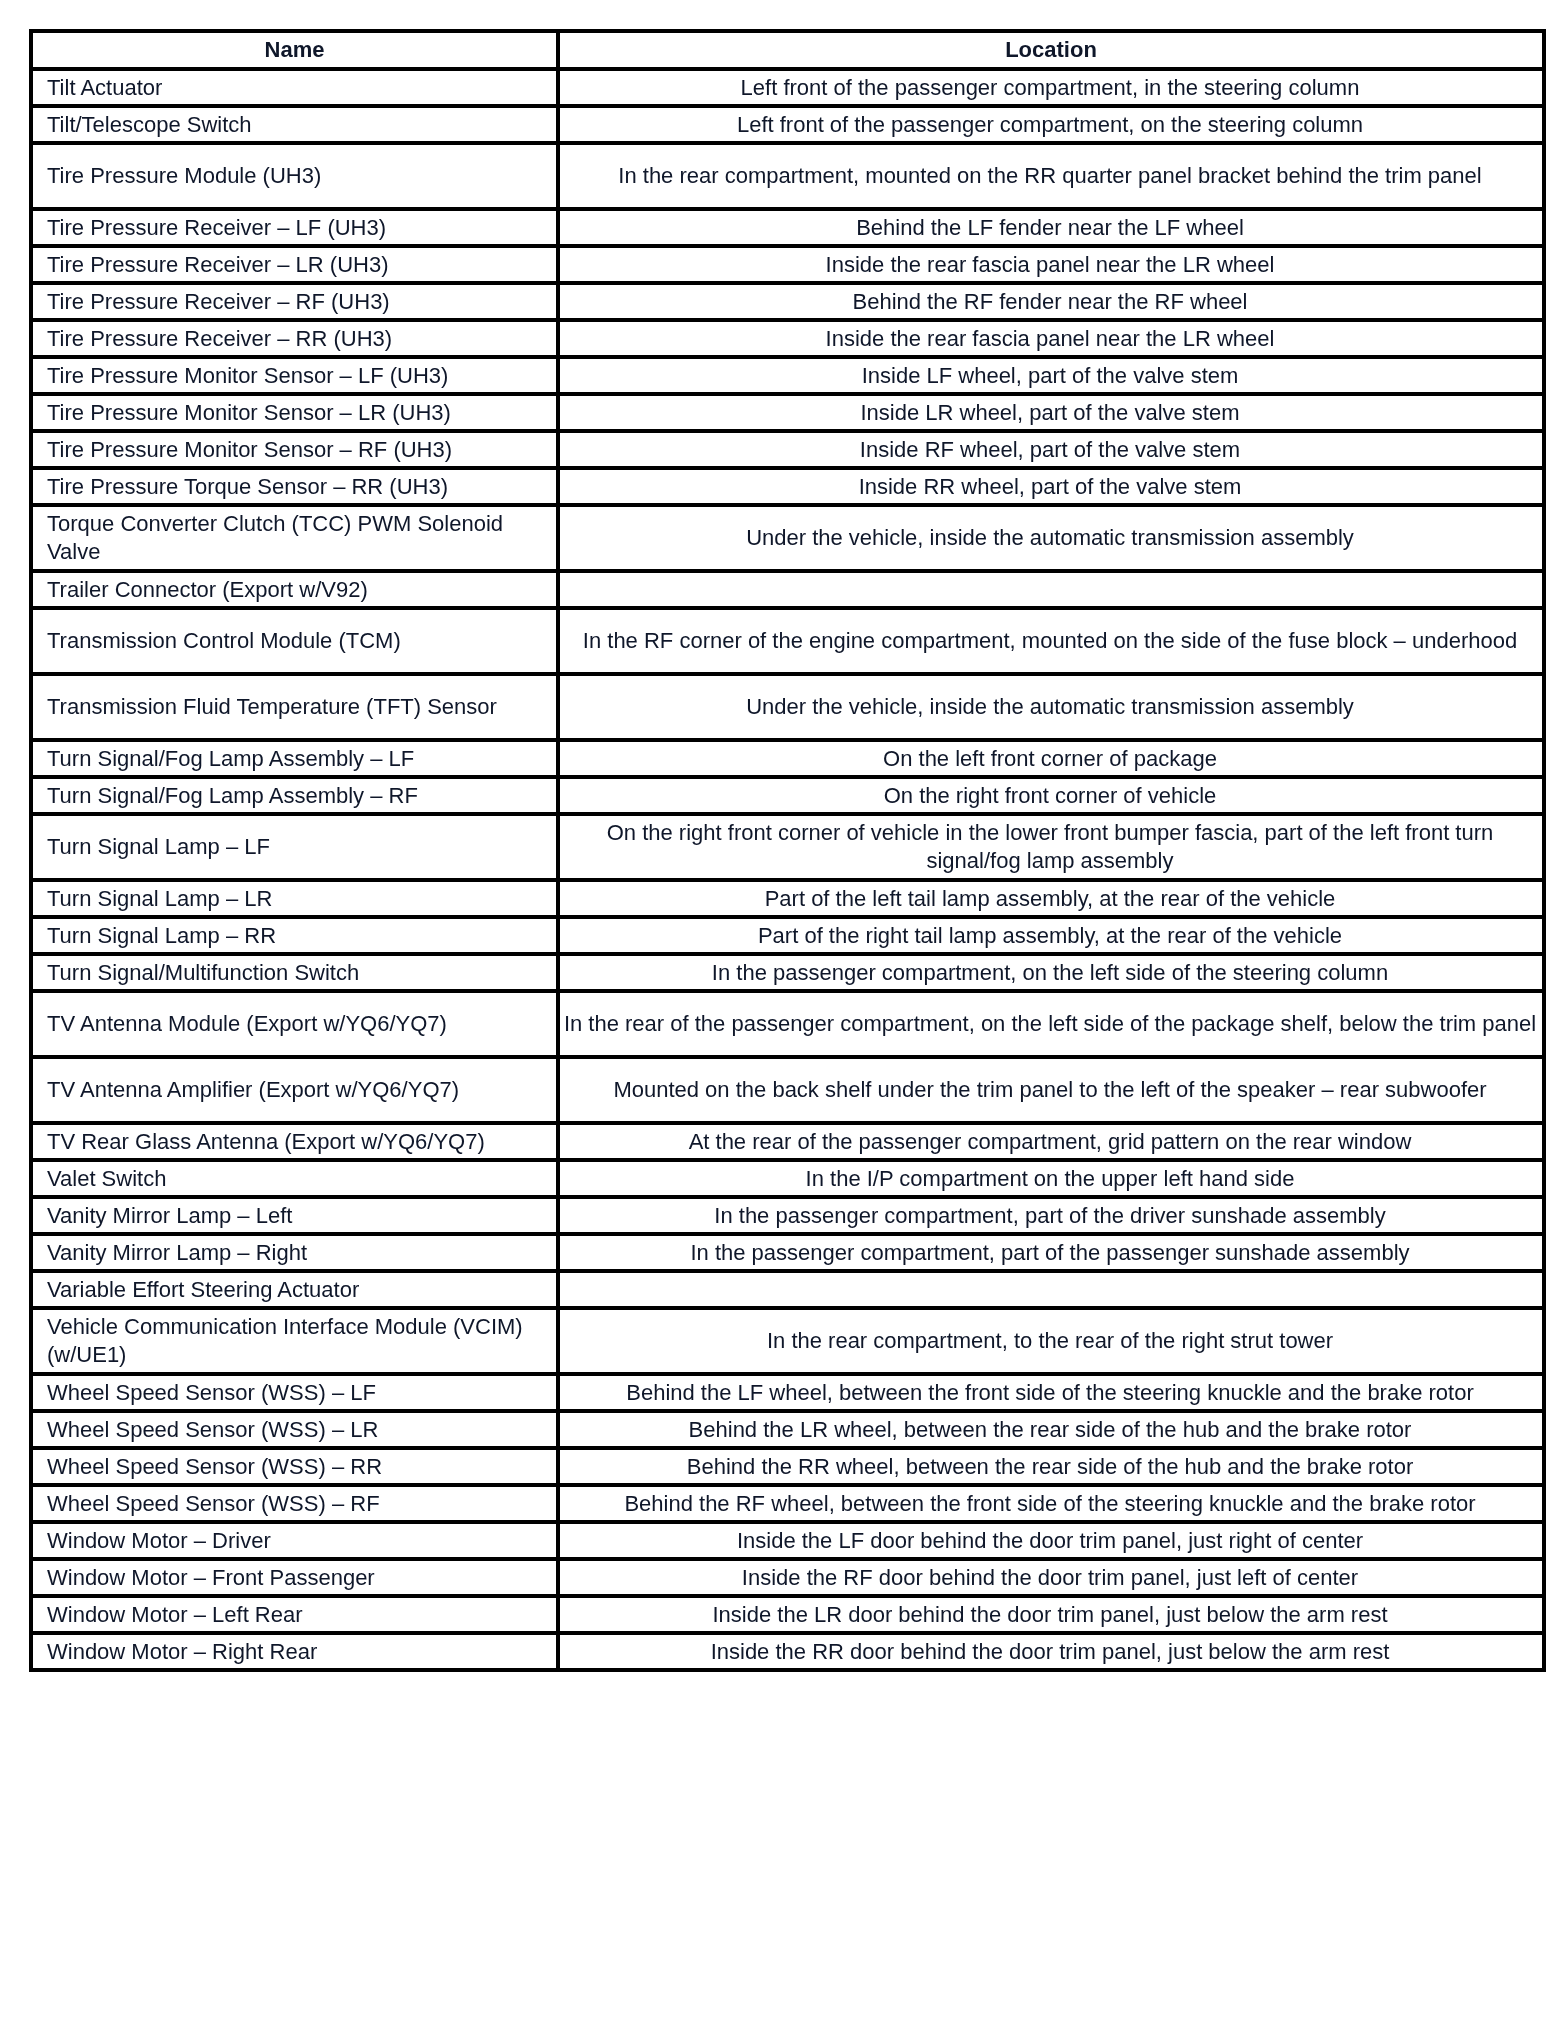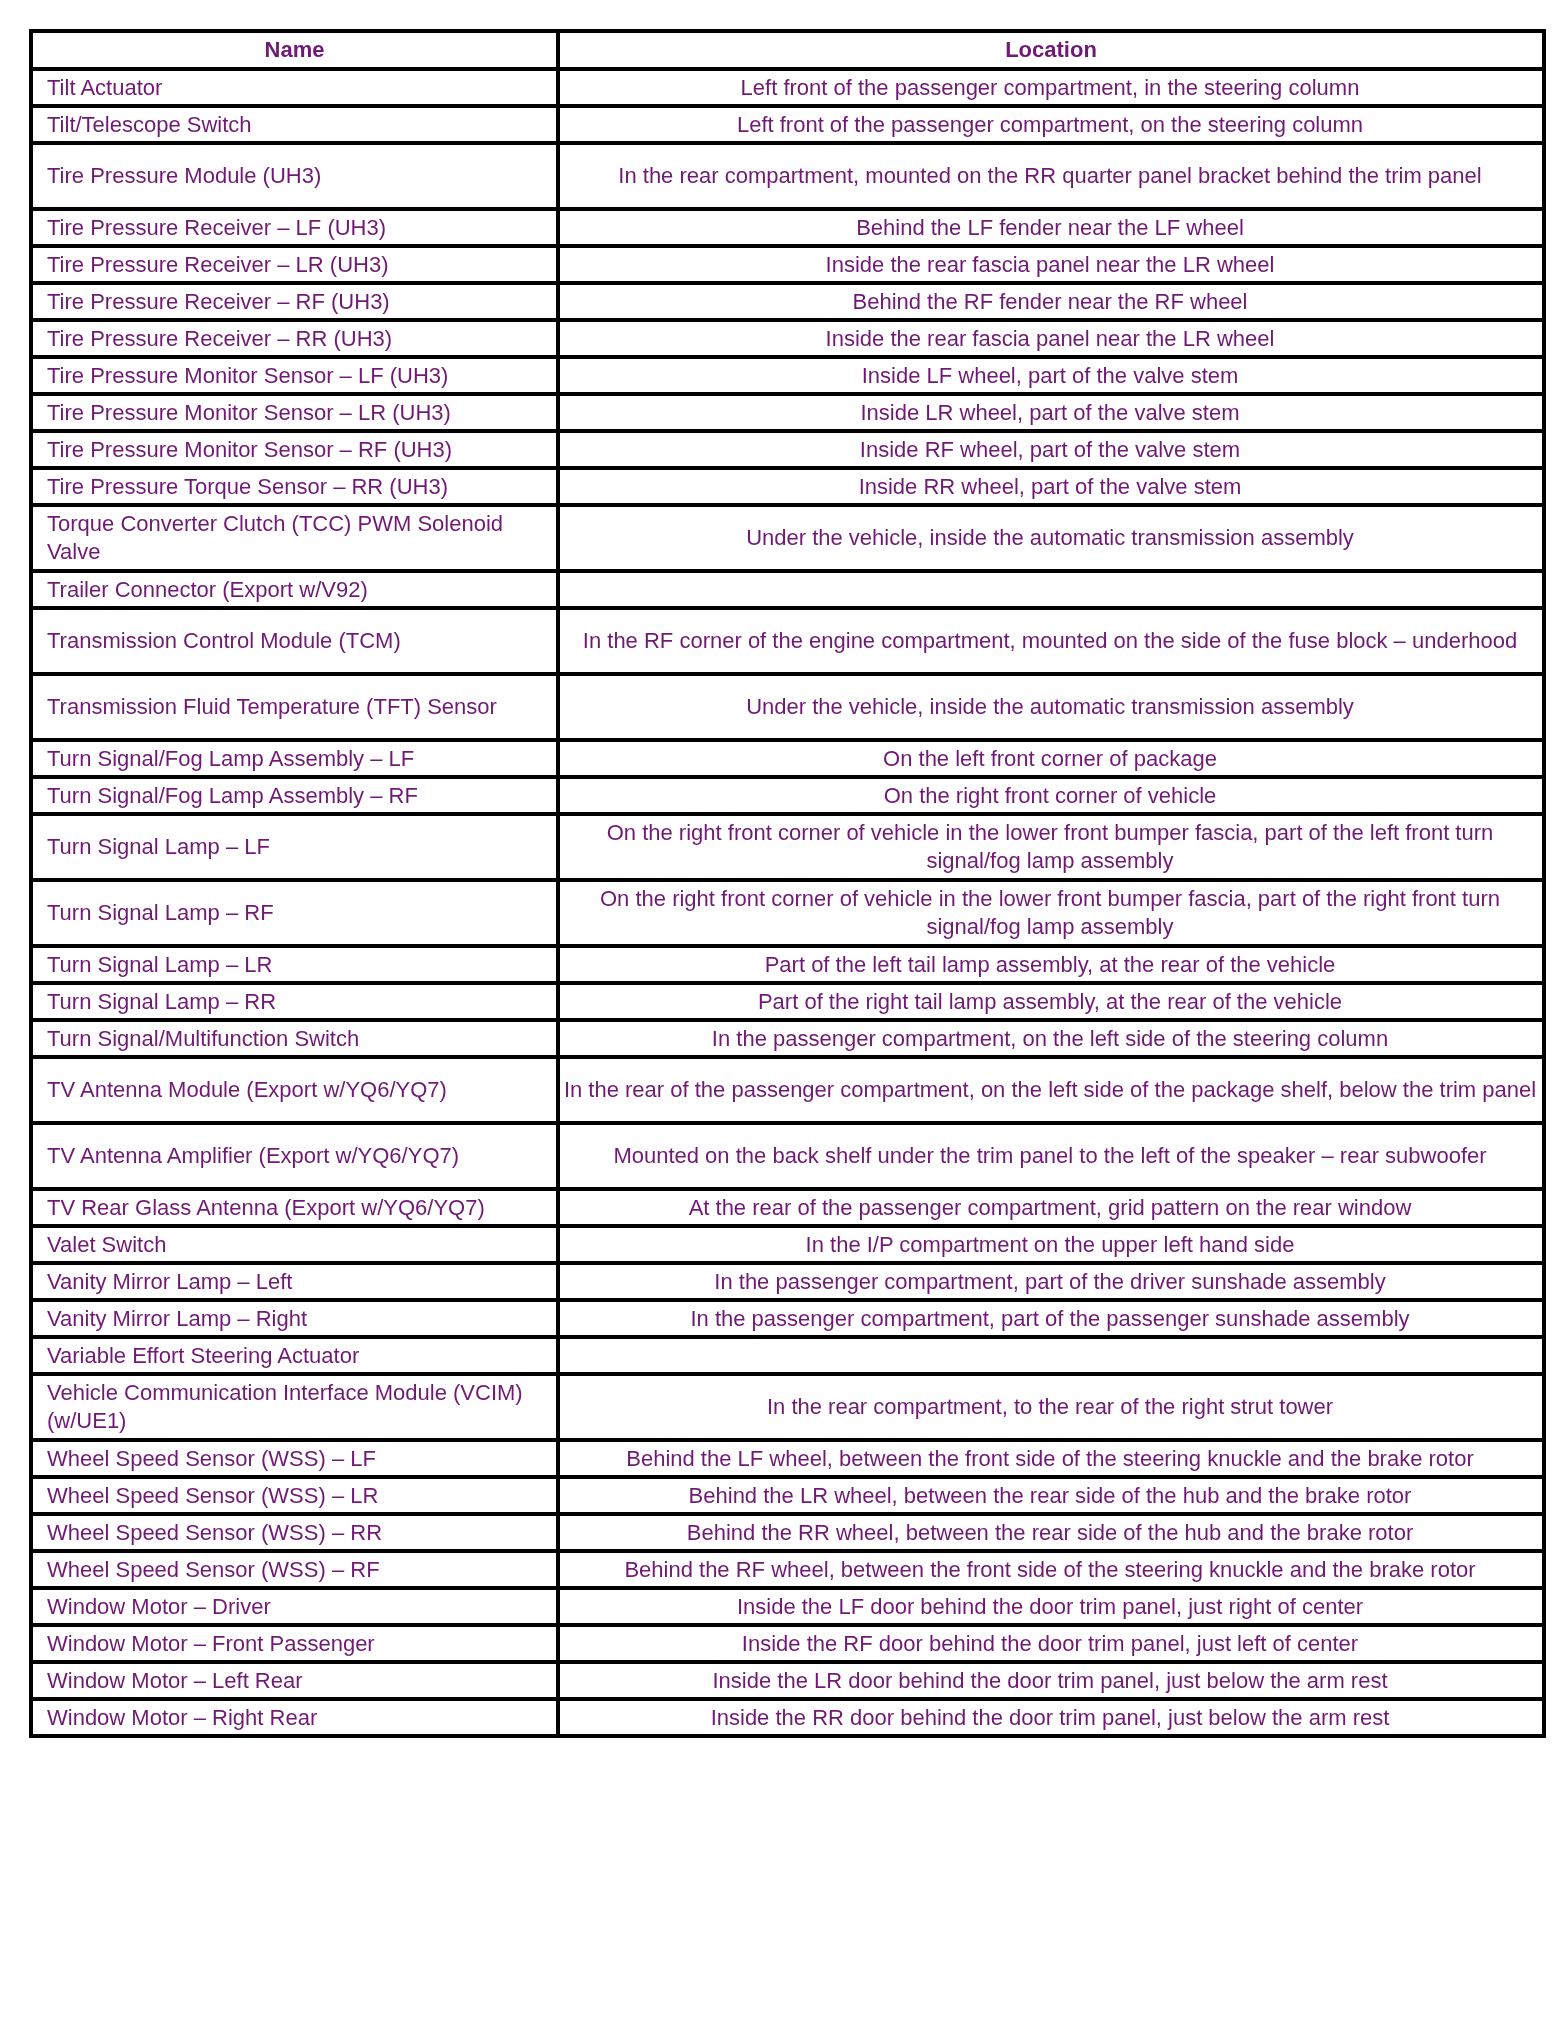--- a/index.html
+++ b/index.html
@@ -1,20 +1,20 @@
 <!DOCTYPE html>
 <html><head>
 <meta charset="utf-8">
 <style>
   html, body { margin: 0; padding: 0; background: #ffffff; }
   body { width: 1568px; height: 2026px; position: relative; overflow: hidden; }
   .tbl {
     position: absolute; left: 29px; top: 29px; width: 1513px;
     border-collapse: collapse; table-layout: fixed;
-    font-family: "Liberation Sans", sans-serif; color: #701a75;
+    font-family: "Liberation Sans", sans-serif; color: #0f172a;
   }
   .tbl col.c1 { width: 527px; }
   .tbl col.c2 { width: 986px; }
   .tbl th, .tbl td {
     border: 4px solid #000; padding: 0 4px; font-size: 22px; line-height: 28px;
     vertical-align: middle;
   }
   .tbl th { height: 34px; font-weight: bold; text-align: center; }
   .tbl tr.single td { height: 33px; }
   .tbl tr.double td { height: 62px; }
@@ -101,24 +101,20 @@
         <td class="loc">On the left front corner of package</td>
       </tr>
       <tr class="single">
         <td class="name">Turn Signal/Fog Lamp Assembly – RF</td>
         <td class="loc">On the right front corner of vehicle</td>
       </tr>
       <tr class="double">
         <td class="name">Turn Signal Lamp – LF</td>
         <td class="loc">On the right front corner of vehicle in the lower front bumper fascia, part of the left front turn signal/fog lamp assembly</td>
       </tr>
-      <tr class="double">
-        <td class="name">Turn Signal Lamp – RF</td>
-        <td class="loc">On the right front corner of vehicle in the lower front bumper fascia, part of the right front turn signal/fog lamp assembly</td>
-      </tr>
       <tr class="single">
         <td class="name">Turn Signal Lamp – LR</td>
         <td class="loc">Part of the left tail lamp assembly, at the rear of the vehicle</td>
       </tr>
       <tr class="single">
         <td class="name">Turn Signal Lamp – RR</td>
         <td class="loc">Part of the right tail lamp assembly, at the rear of the vehicle</td>
       </tr>
       <tr class="single">
         <td class="name">Turn Signal/Multifunction Switch</td>

